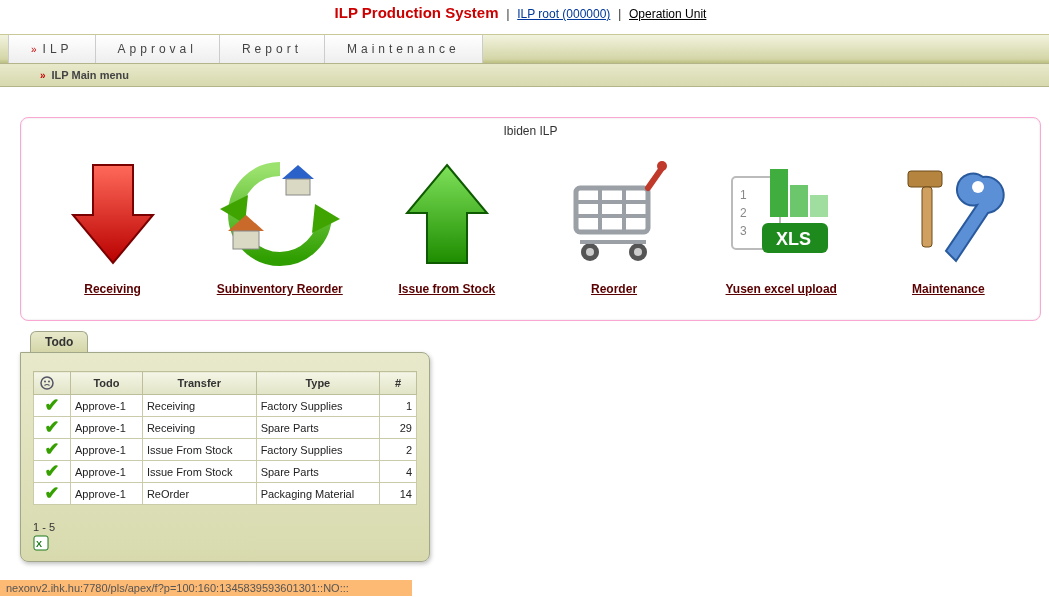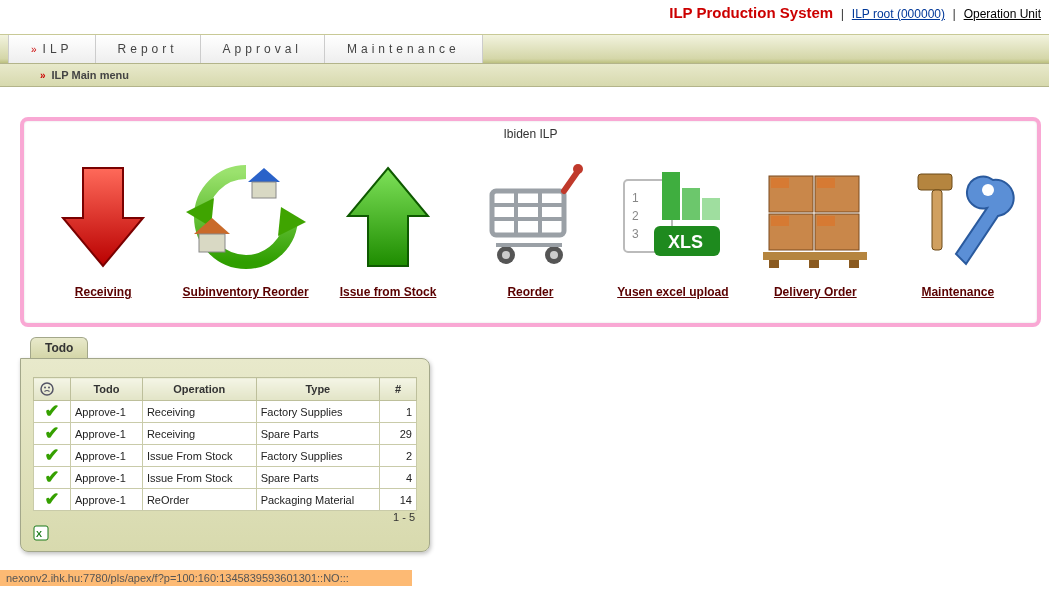--- a/index.html
+++ b/index.html
@@ -1,42 +1,42 @@
 <!DOCTYPE html>
 <html><head>
 <meta charset="utf-8">
 <style>
 html,body{margin:0;padding:0;font-family:Arial,Helvetica,sans-serif;font-size:12px;background:#fff;color:#000}
 body{width:1049px}
-.topbar{height:30px;text-align:right;padding:4px 8px 0 0;font-size:13px}
+.topbar{height:30px;text-align:center;padding:4px 8px 0 0;font-size:13px}
 .topbar .sysname{color:#cc0000;font-weight:bold;font-size:15px}
 .topbar .pipe{color:#444;padding:0 4px}
 .topbar .usercode{color:#003899;font-size:12px;text-decoration:underline}
 .topbar .opunit{color:#000;font-size:12px;text-decoration:underline}
 .tabbar{background:linear-gradient(#f2f3de,#d4d6a8 85%,#bcc080);height:28px;border-top:1px solid #c8c996;border-bottom:1px solid #b3b48a;display:flex;align-items:center;padding-left:8px}
 .tab{display:flex;align-items:center;padding:0 22px;font-size:12px;letter-spacing:4px;color:#444;height:100%;background:linear-gradient(#fff,#eee);border-right:1px solid #ccc;position:relative;cursor:pointer}
 .tab:first-child{border-left:1px solid #ccc}
 .tab .chev{color:#cc0000;margin-right:6px;letter-spacing:0;font-size:10px}
 .subtab{background:linear-gradient(#e8e9cb,#d7d9ae);height:22px;border-bottom:1px solid #b3b48a;display:flex;align-items:center;padding-left:40px;font-size:11px;font-weight:bold;color:#444}
 .subtab .chev{color:#cc0000;margin-right:6px;font-size:10px}
-.panel{margin:30px 8px 10px 20px;border:4px solid #f9a8d4;border-radius:8px;background:#fff;box-shadow:inset 0 0 2px rgba(0,0,0,0.15)}
+.panel{margin:30px 8px 10px 20px;border:1px solid #f9a8d4;border-radius:8px;background:#fff;box-shadow:inset 0 0 2px rgba(0,0,0,0.15)}
 .panel-title{text-align:center;font-size:12px;padding:6px 0;color:#333}
 .icon-row{display:flex;justify-content:space-around;padding:10px 8px 24px 8px}
 .icon-cell{display:flex;flex-direction:column;align-items:center;width:130px;cursor:pointer}
 .icon-cell .lbl{margin-top:8px;font-size:12px;color:#5a0000;text-decoration:underline;text-align:center;font-weight:bold}
 .icon-box{height:120px;display:flex;align-items:center;justify-content:center}
 .todo-wrap{margin:0 0 0 20px;width:410px;position:relative}
 .todo-tab{display:inline-block;background:linear-gradient(#e8e9cb,#d4d6a8);border:1px solid #a3a78a;border-bottom:none;border-radius:6px 6px 0 0;padding:3px 14px;font-size:12px;font-weight:bold;color:#333;margin-left:10px;position:relative;z-index:2}
 .todo-body{border:1px solid #a3a78a;border-radius:0 8px 8px 8px;background:linear-gradient(#e8e9cb,#d8daae);padding:18px 12px 10px 12px;box-shadow:1px 2px 4px rgba(0,0,0,0.25)}
 table.todo{border-collapse:collapse;width:100%;background:#fff}
 table.todo th{background:linear-gradient(#f4f5e6,#e2e4c6);border:1px solid #bdbf9b;padding:4px 6px;font-size:11px;color:#333;font-weight:bold;text-align:center}
 table.todo td{border:1px solid #c9cba9;padding:3px 4px;font-size:11px;color:#222;background:#fff}
 table.todo td.num{text-align:right}
 .check{color:#35a000;font-size:18px;font-weight:bold;text-align:center;line-height:14px}
-.range{text-align:right;font-size:11px;color:#333;padding:0 2px 2px 0}
+.range{text-align:left;font-size:11px;color:#333;padding:16px 2px 2px 0}
 .xls-small{color:#1a7a1a;font-size:14px}
 .statusbar{position:relative;background:#fdba74;color:#555;font-size:11px;padding:2px 6px;margin-top:18px;width:400px}
 svg{display:block}
 </style>
 </head>
 <body>
 
 <div class="topbar">
   <span class="sysname">ILP Production System</span>
   <span class="pipe">|</span>
@@ -44,24 +44,24 @@
   <span class="pipe">|</span>
   <a href="#" class="opunit">Operation Unit</a>
 </div>
 
 <div class="tabbar">
   <div class="tab">
       <span class="chev">»</span>
       <span>ILP</span>
     </div>
   <div class="tab">
+      <span>Approval</span>
+    </div>
+  <div class="tab">
       <span>Report</span>
-    </div>
-  <div class="tab">
-      <span>Approval</span>
     </div>
   <div class="tab">
       <span>Maintenance</span>
     </div>
 </div>
 <div class="subtab">
   <span class="chev">»</span>
   <span>ILP Main menu</span>
 </div>
 
@@ -156,39 +156,20 @@
           <rect x="44" y="10" width="18" height="48" fill="#3fae3f"></rect>
           <rect x="64" y="26" width="18" height="32" fill="#6cc76c"></rect>
           <rect x="84" y="36" width="18" height="22" fill="#9fde9f"></rect>
           <rect x="36" y="64" width="66" height="30" rx="6" fill="#1e8a1e"></rect>
           <text x="50" y="86" font-size="18" font-weight="bold" fill="#fff">XLS</text>
         </svg>
       </div>
       <span class="lbl">Yusen excel upload</span>
     </div>
 
-    <div class="icon-cell">
-      <div class="icon-box">
-        <svg width="120" height="110" viewBox="0 0 120 110">
-          <rect x="14" y="14" width="44" height="36" fill="#c9874a" stroke="#7a4a1f"></rect>
-          <rect x="60" y="14" width="44" height="36" fill="#c9874a" stroke="#7a4a1f"></rect>
-          <rect x="14" y="52" width="44" height="36" fill="#c9874a" stroke="#7a4a1f"></rect>
-          <rect x="60" y="52" width="44" height="36" fill="#c9874a" stroke="#7a4a1f"></rect>
-          <rect x="16" y="16" width="18" height="10" fill="#d67a33"></rect>
-          <rect x="62" y="16" width="18" height="10" fill="#d67a33"></rect>
-          <rect x="16" y="54" width="18" height="10" fill="#d67a33"></rect>
-          <rect x="62" y="54" width="18" height="10" fill="#d67a33"></rect>
-          <rect x="8" y="90" width="104" height="8" fill="#b5853f"></rect>
-          <rect x="14" y="98" width="10" height="8" fill="#8a5a20"></rect>
-          <rect x="54" y="98" width="10" height="8" fill="#8a5a20"></rect>
-          <rect x="94" y="98" width="10" height="8" fill="#8a5a20"></rect>
-        </svg>
-      </div>
-      <span class="lbl">Delivery Order</span>
-    </div>
 
     <div class="icon-cell">
       <div class="icon-box">
         <svg width="120" height="110" viewBox="0 0 120 110">
 
           <rect x="20" y="12" width="34" height="16" rx="3" fill="#b5853f" stroke="#6d4a18"></rect>
           <rect x="34" y="28" width="10" height="60" rx="3" fill="#d0a060" stroke="#6d4a18"></rect>
 
           <path d="M95 18 a16 16 0 1 0 -6 28 L58 92 l10 10 L100 54 a16 16 0 0 0 -5 -36 Z" fill="#5b8fd6" stroke="#2a5a9e" stroke-width="2"></path>
           <circle cx="90" cy="28" r="6" fill="#fff"></circle>
@@ -208,21 +189,21 @@
         <tr>
           <th style="width:24px">
             <svg width="14" height="14" viewBox="0 0 14 14">
                 <circle cx="7" cy="7" r="6" fill="none" stroke="#556" stroke-width="1.5"></circle>
                 <circle cx="5" cy="5.5" r="1" fill="#556"></circle>
                 <circle cx="9" cy="5.5" r="1" fill="#556"></circle>
                 <path d="M4.5 9.5 q2.5 -2 5 0" fill="none" stroke="#556" stroke-width="1.2"></path>
               </svg>
           </th>
           <th>Todo</th>
-          <th>Operation</th>
+          <th>Transfer</th>
           <th>Type</th>
           <th style="width:24px">#</th>
         </tr>
       </thead>
       <tbody id="todo-body">
           <tr>
             <td style="text-align:center"><span class="check">✔</span></td>
             <td>Approve-1</td>
             <td>Receiving</td>
             <td>Factory Supplies</td>

